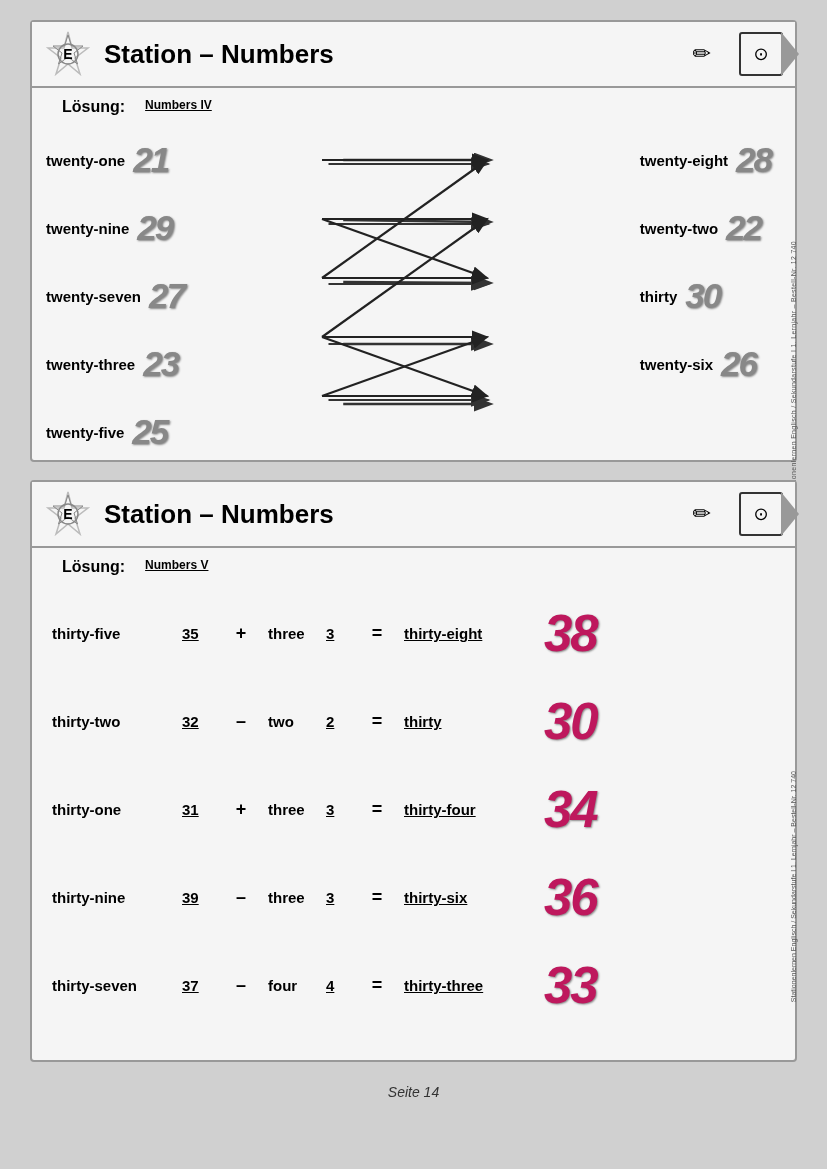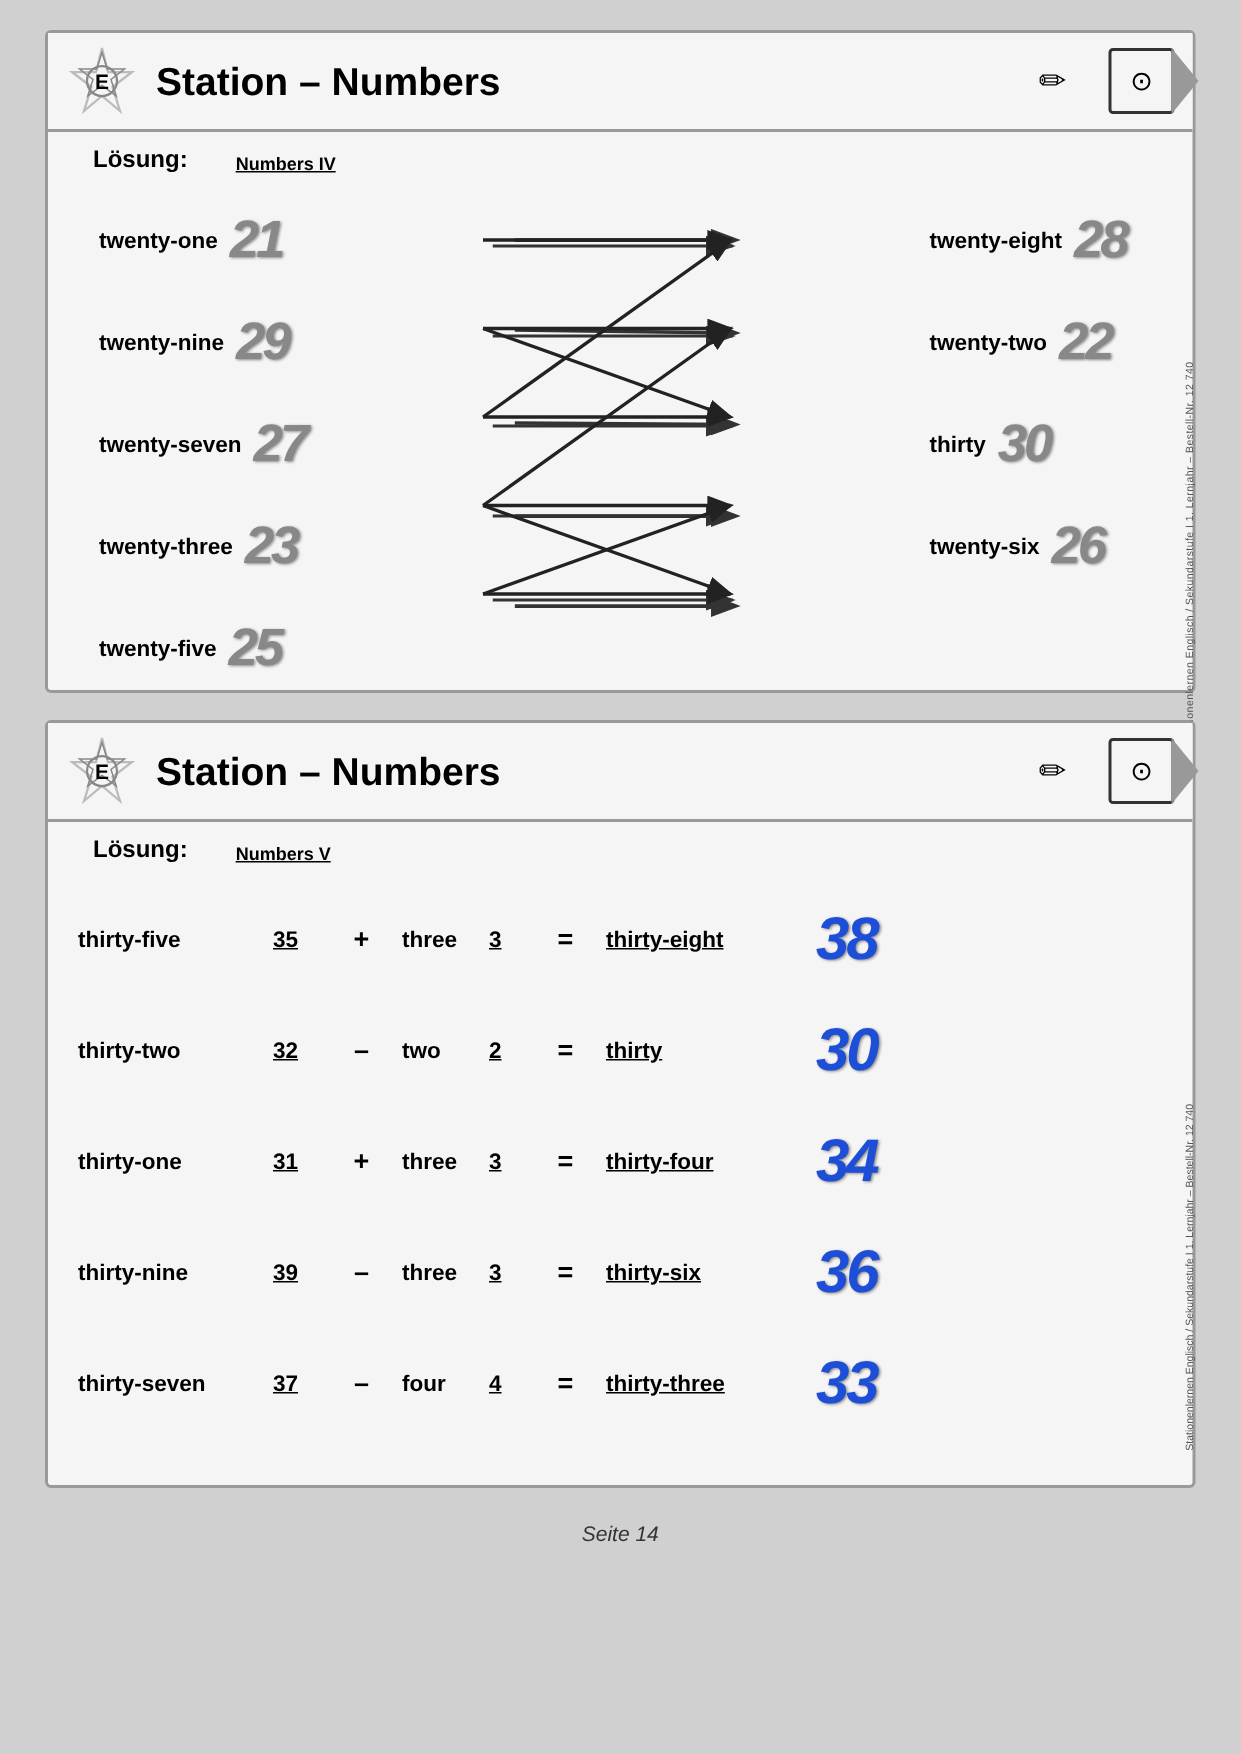--- a/index.html
+++ b/index.html
@@ -92,37 +92,37 @@
     .header-right {
       display: flex;
       align-items: center;
       gap: 8px;
     }
 
     
     .losung-row {
       padding: 10px 30px 4px 30px;
       display: flex;
-      align-items: flex-end;
-      gap: 32px;
+      align-items: flex-start;
+      gap: 20px;
     }
     .losung-label {
       font-size: 16px;
       font-weight: bold;
     }
     .losung-value {
       font-size: 12px;
       text-decoration: underline;
       font-weight: bold;
     }
 
     
     .matching-area {
       position: relative;
-      padding: 10px 24px;
+      padding: 10px 4px;
       display: flex;
       justify-content: space-between;
     }
 
     .left-col, .right-col {
       display: flex;
       flex-direction: column;
       gap: 28px;
       z-index: 2;
     }
@@ -228,23 +228,23 @@
     }
 
     .eq-result-word {
       font-size: 15px;
       font-weight: bold;
       text-decoration: underline;
       min-width: 130px;
     }
 
     .eq-result-num {
-      font-size: 40px;
+      font-size: 51px;
       font-weight: 900;
-      color: #1d4ed8;
+      color: #be185d;
       font-style: italic;
       font-family: 'Arial Black', Arial, sans-serif;
       text-shadow: 1px 1px 2px #888;
       margin-left: 10px;
       letter-spacing: -2px;
     }
 
     
     .page-number {
       font-size: 14px;

